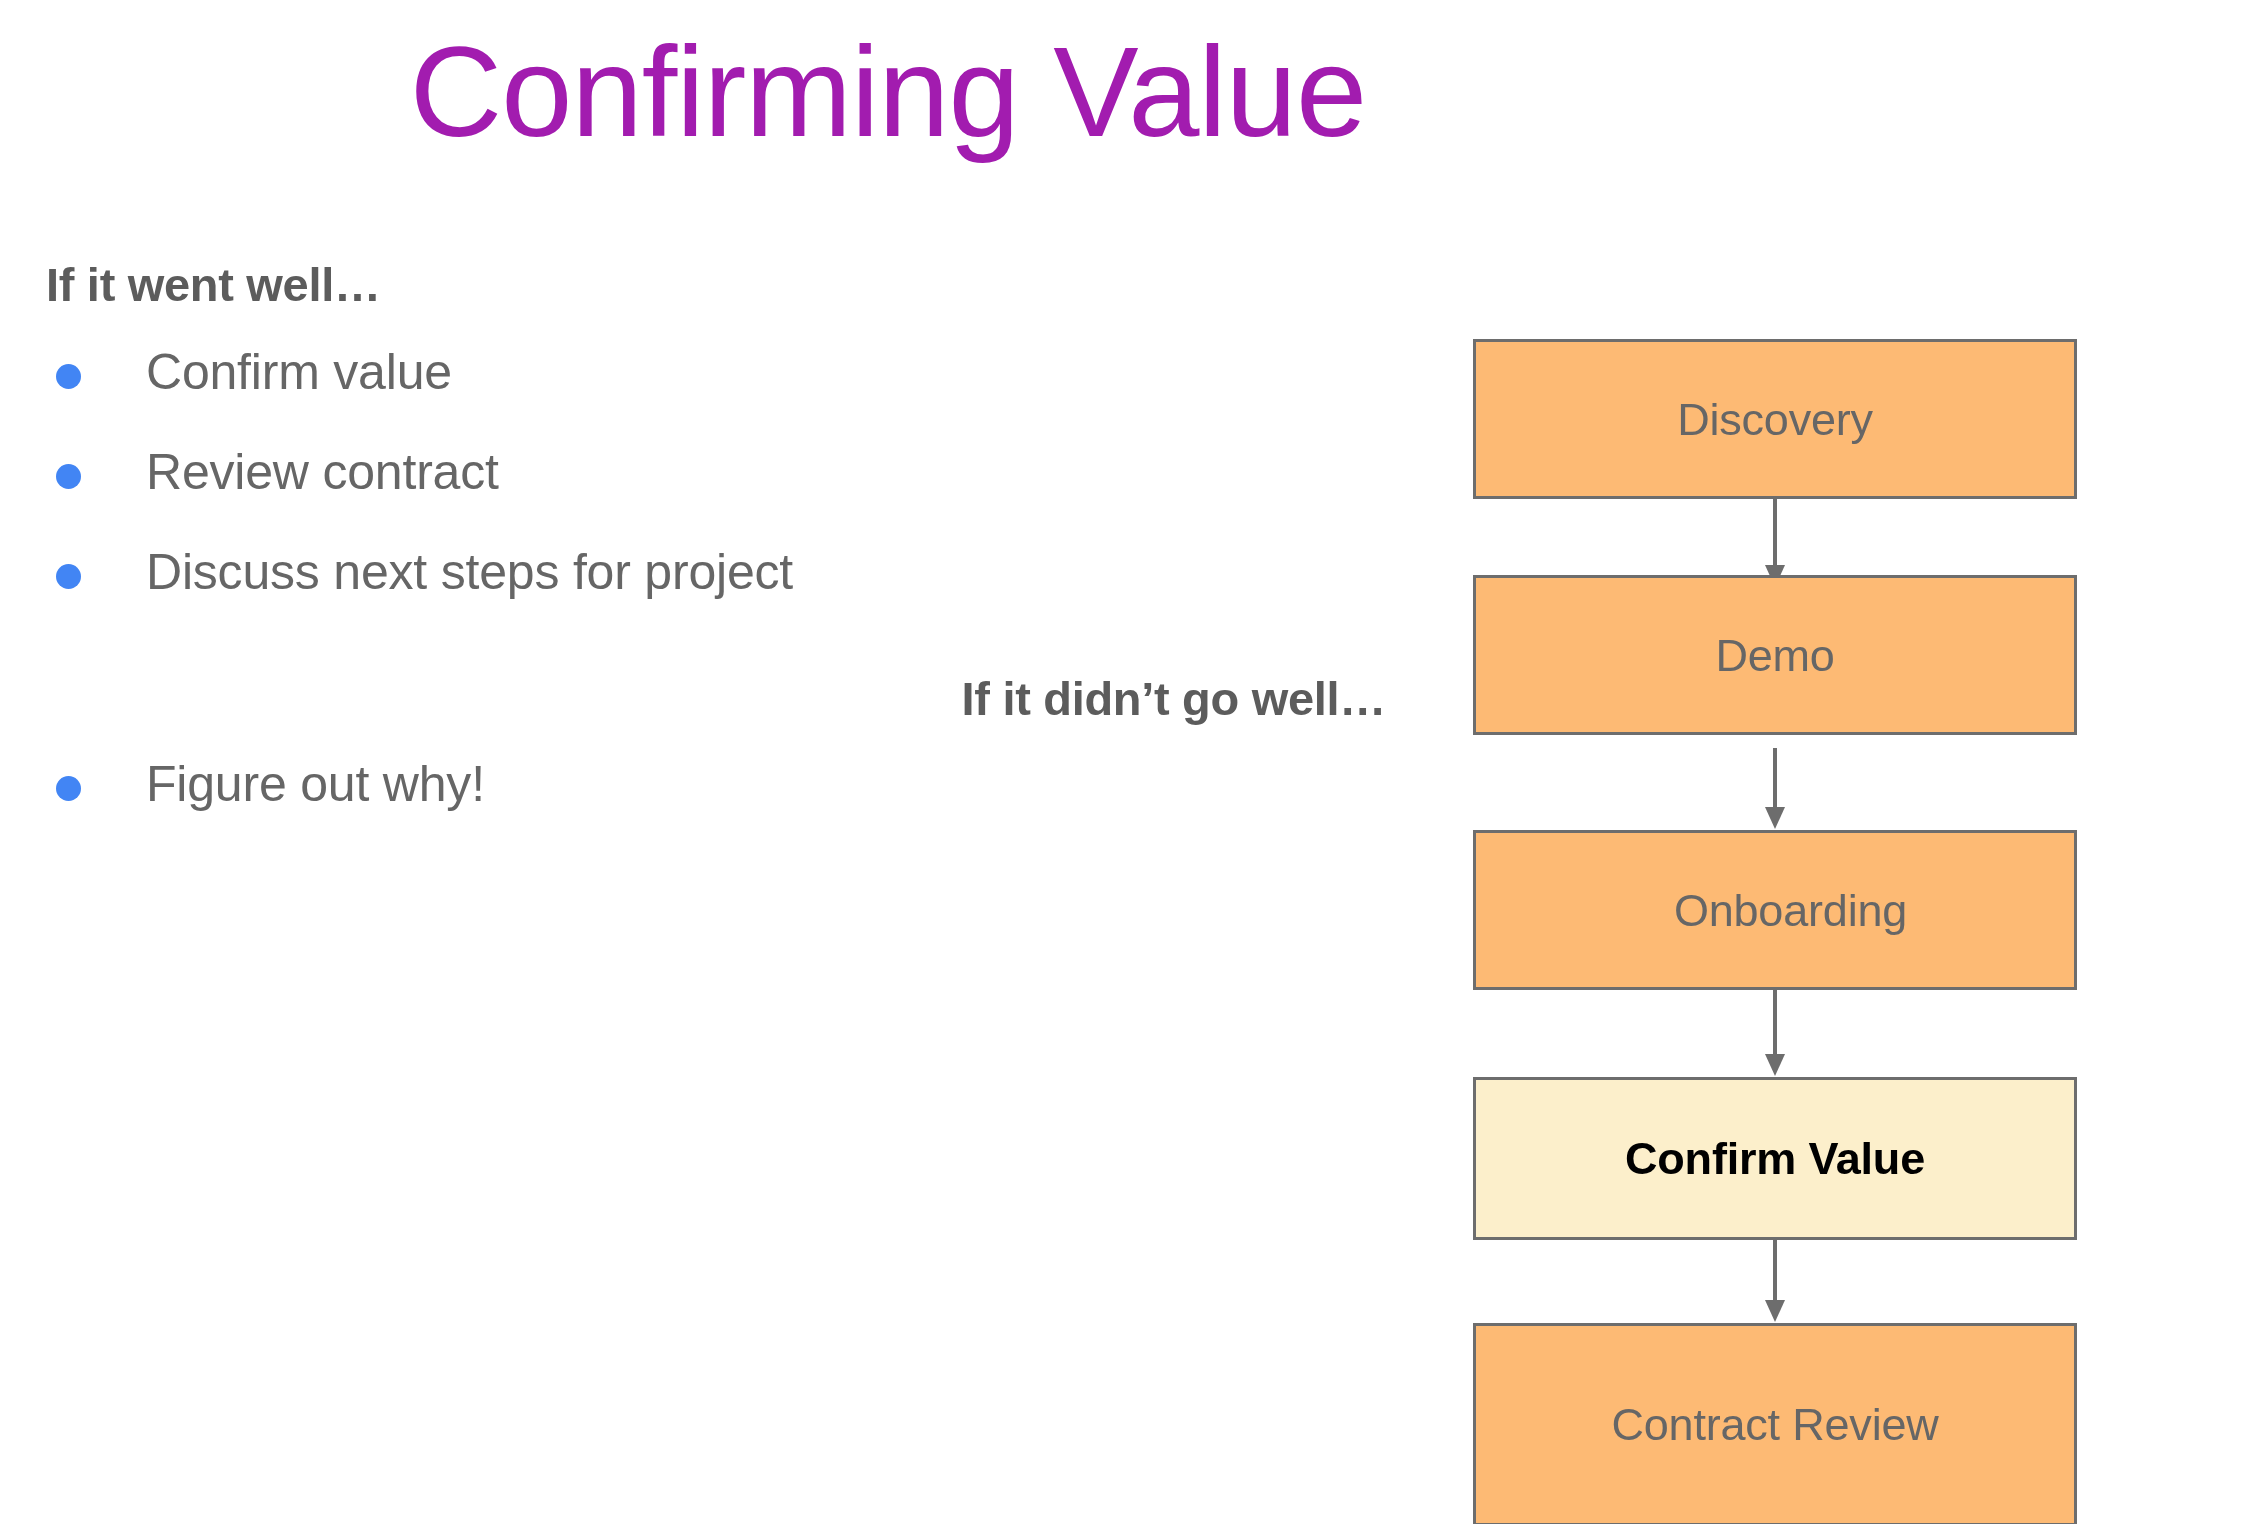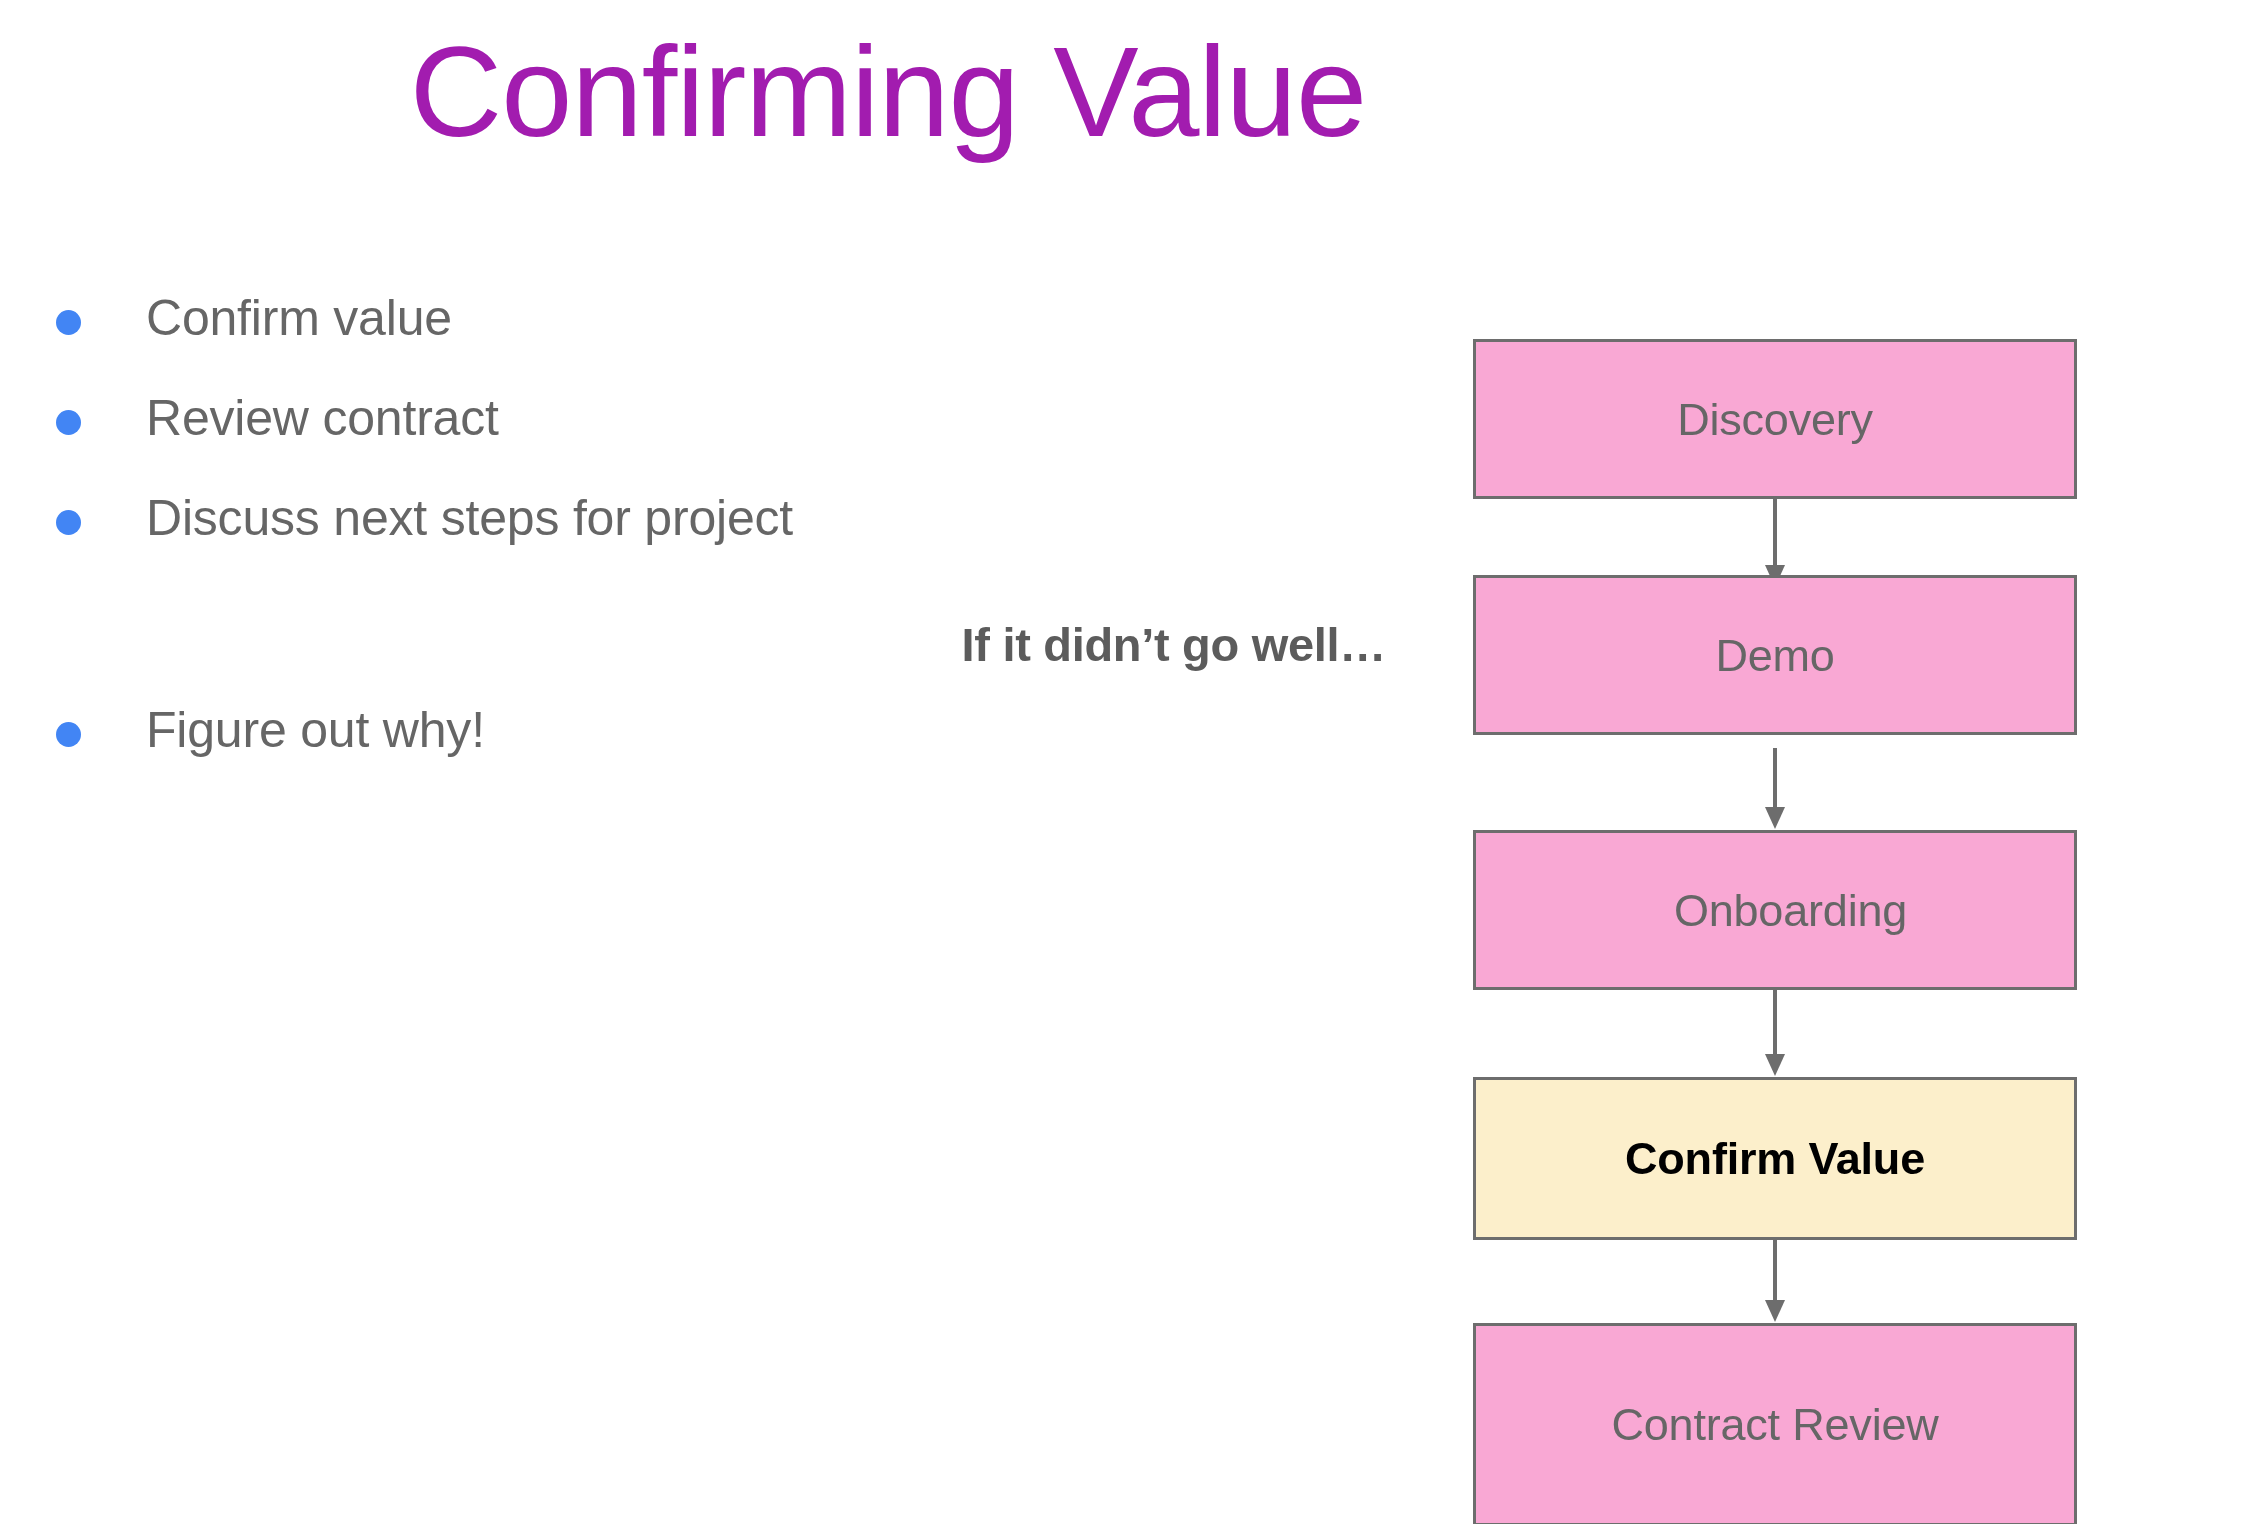--- a/index.html
+++ b/index.html
@@ -95,21 +95,21 @@
     width: 604px;
     height: 1142px;
   }
 
   .flow-node {
     position: absolute;
     left: 0;
     width: 604px;
     box-sizing: border-box;
     border: 3px solid #6d6d6d;
-    background: #f9a8d4;
+    background: #fdba74;
     display: flex;
     align-items: center;
     justify-content: center;
   }
 
   .flow-node .flow-label {
     font-size: 45px;
     font-weight: 400;
     color: #666666;
     letter-spacing: -0.2px;
@@ -145,20 +145,21 @@
   #arrow-3 { top: 901px;  height: 83px; }
 </style>
 </head>
 <body>
 
 <div id="slide-title">Confirming Value</div>
 
 <div id="left-column">
 
   <div id="group-well">
+    <div class="section-heading">If it went well…</div>
 
     <ul class="bullet-list">
       <li class="bullet-item">
         <span class="bullet-dot"></span>
         <span class="bullet-text">Confirm value</span>
       </li>
       <li class="bullet-item">
         <span class="bullet-dot"></span>
         <span class="bullet-text">Review contract</span>
       </li>

